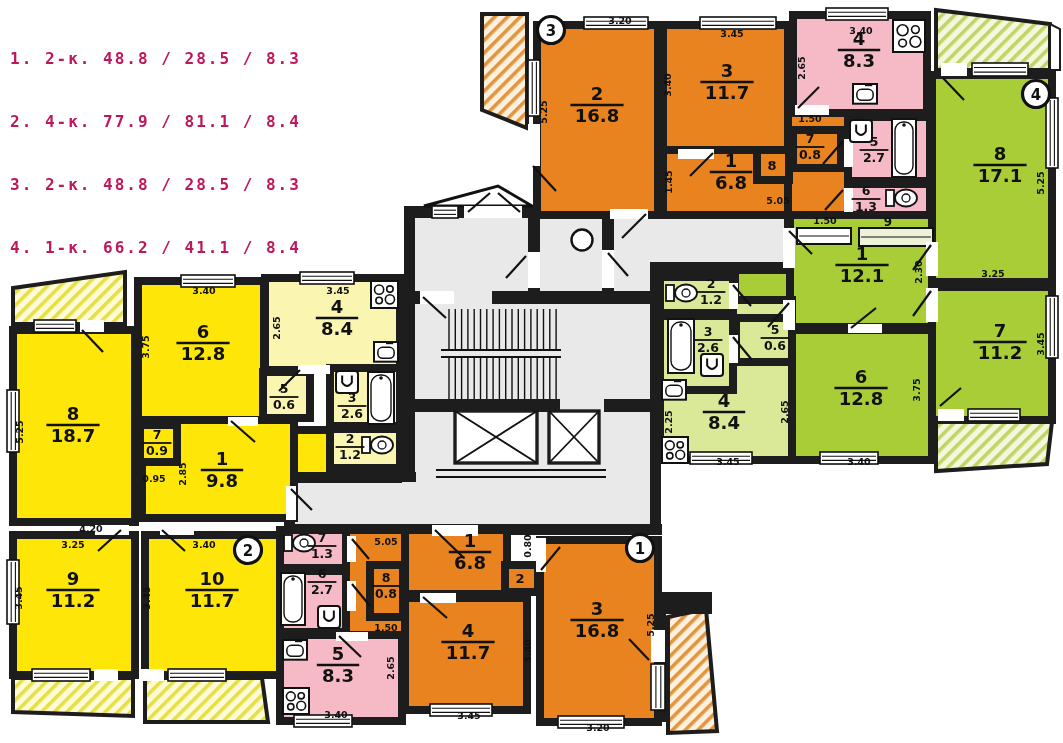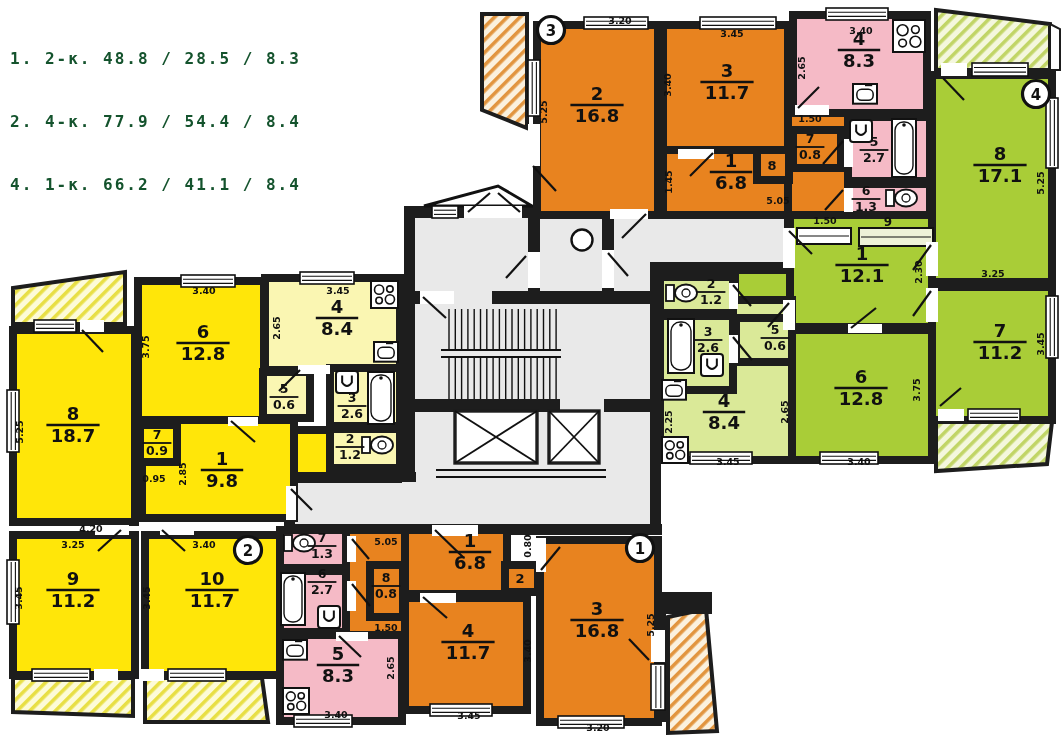--- a/index.html
+++ b/index.html
@@ -1,30 +1,31 @@
 <!DOCTYPE html>
 <html><head>
 <meta charset="utf-8">
 <style>
   html,body{margin:0;padding:0;background:#fff;}
   #stage{position:relative;width:1063px;height:743px;background:#fff;overflow:hidden;
          font-family:"DejaVu Sans",sans-serif;}
   #plan{position:absolute;left:0;top:0;}
   #legend{position:absolute;left:10px;top:6px;z-index:5;
           font-family:"DejaVu Sans Mono","Liberation Mono",monospace;
-          font-weight:bold;font-size:16px;line-height:21px;letter-spacing:2px;color:#14532d;
+          font-weight:bold;font-size:16px;line-height:21px;letter-spacing:2px;color:#be185d;
           white-space:pre;}
 </style>
 </head>
 <body>
 
 <div id="stage">
   <div id="legend">
     <div>1. 2-к. 48.8 / 28.5 / 8.3</div>
-    <div>2. 4-к. 77.9 / 54.4 / 8.4</div>
+    <div>2. 4-к. 77.9 / 81.1 / 8.4</div>
+    <div>3. 2-к. 48.8 / 28.5 / 8.3</div>
     <div>4. 1-к. 66.2 / 41.1 / 8.4</div>
   </div>
   <svg id="plan" width="1063" height="743" viewBox="0 0 1063 743" xmlns="http://www.w3.org/2000/svg">
       <defs>
         <pattern id="hO" width="9" height="9" patternUnits="userSpaceOnUse" patternTransform="rotate(45)">
           <rect width="9" height="9" fill="#FBF1DE"></rect>
           <rect width="3.6" height="9" fill="#E2953F"></rect>
         </pattern>
         <pattern id="hY" width="9" height="9" patternUnits="userSpaceOnUse" patternTransform="rotate(45)">
           <rect width="9" height="9" fill="#FDFBD8"></rect>

